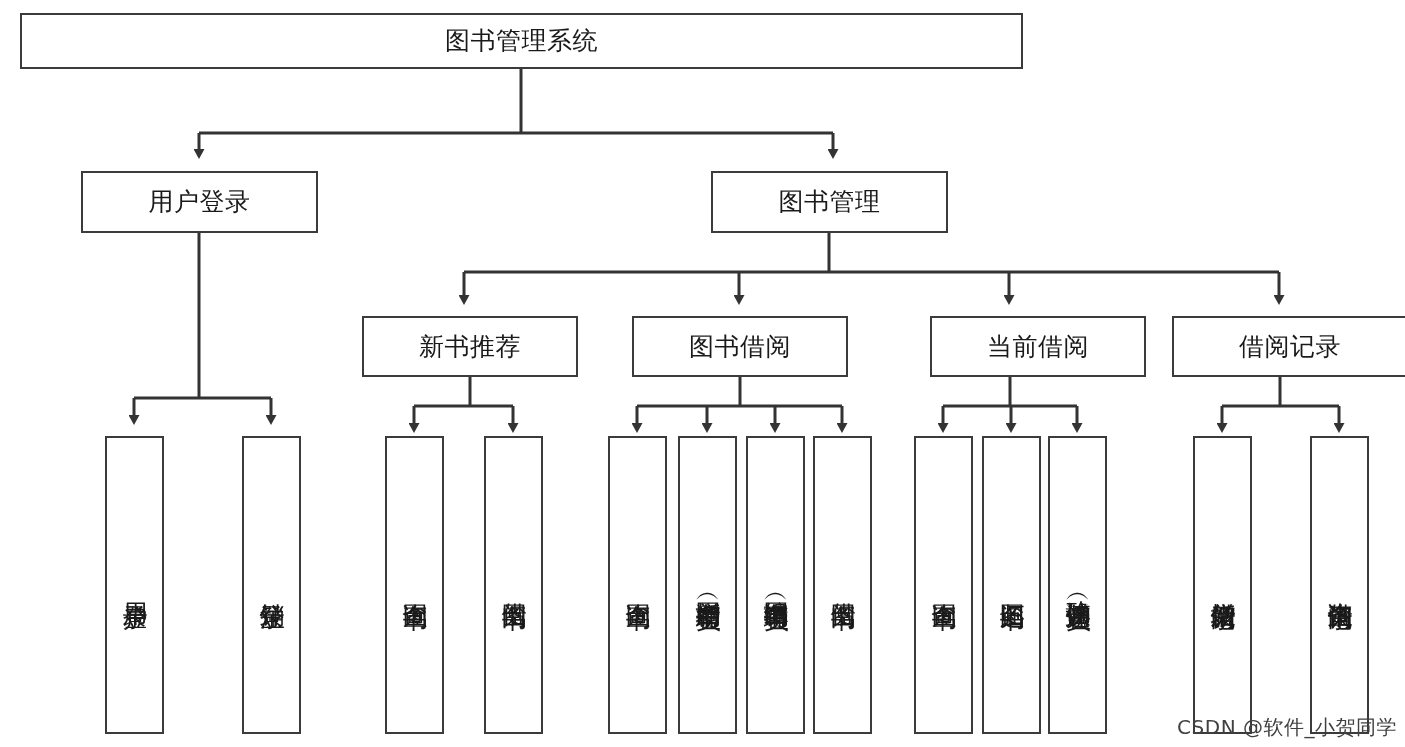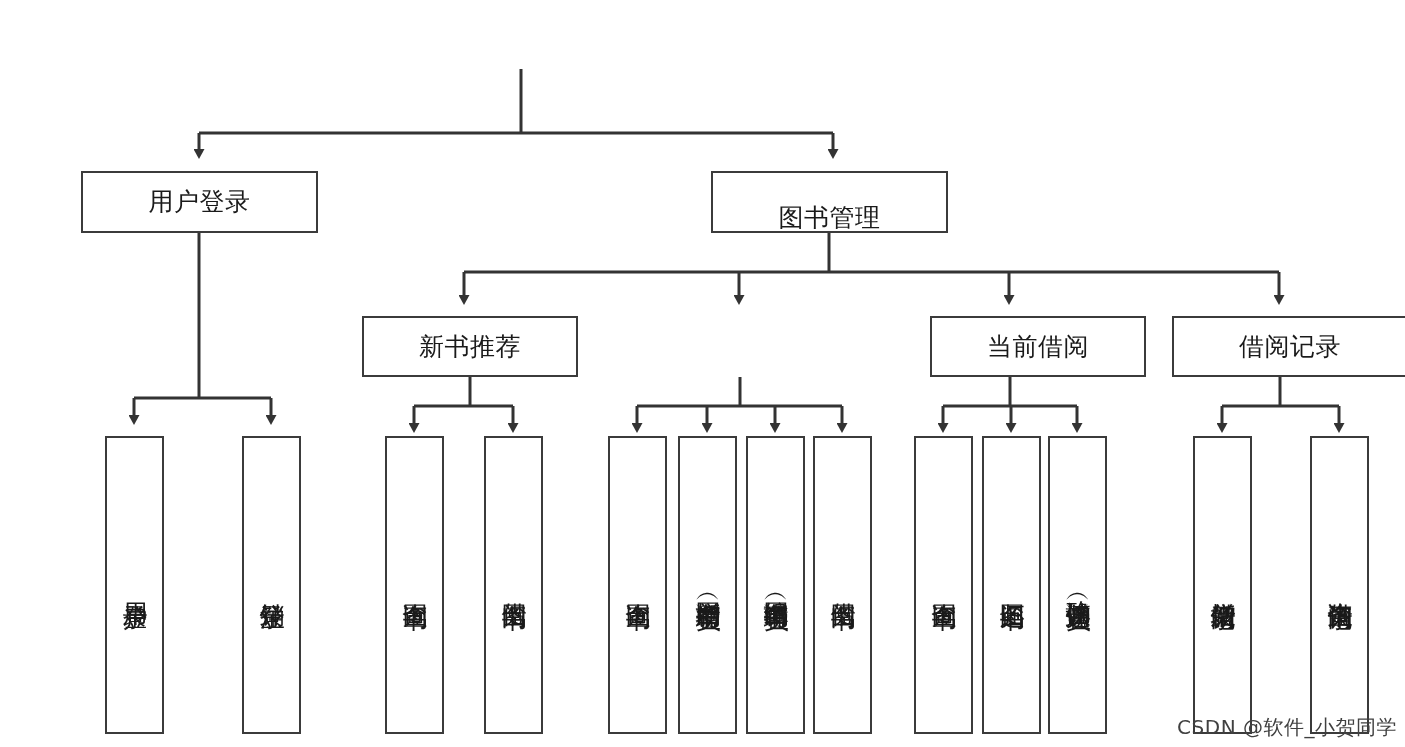--- a/index.html
+++ b/index.html
@@ -115,33 +115,39 @@
       <path d="M1011,406 L1011,424" marker-end="url(#arrow)"></path>
       <path d="M1077,406 L1077,424" marker-end="url(#arrow)"></path>
 
       <path d="M1280,377 L1280,406"></path>
       <path d="M1222,406 L1339,406"></path>
       <path d="M1222,406 L1222,424" marker-end="url(#arrow)"></path>
       <path d="M1339,406 L1339,424" marker-end="url(#arrow)"></path>
     </g>
   </svg>
 
+  <div class="node horiz root-title" style="left:20px; top:13px; width:1003px; height:56px;">
+    <span>图书管理系统</span>
+  </div>
 
   <div class="node horiz" style="left:81px; top:171px; width:237px; height:62px;">
     <span>用户登录</span>
   </div>
 
-  <div class="node horiz" style="left:711px; top:171px; width:237px; height:62px;align-items:flex-end;">
+  <div class="node horiz" style="left:711px; top:171px; width:237px; height:62px;">
     <span>图书管理</span>
   </div>
 
   <div class="node horiz" style="left:362px; top:316px; width:216px; height:61px;">
     <span>新书推荐</span>
   </div>
 
+  <div class="node horiz" style="left:632px; top:316px; width:216px; height:61px;">
+    <span>图书借阅</span>
+  </div>
 
   <div class="node horiz" style="left:902px; top:316px; width:216px; height:61px;margin-left:28px;">
     <span>当前借阅</span>
   </div>
 
   <div class="node horiz" style="left:1172px; top:316px; width:236px; height:61px;">
     <span>借阅记录</span>
   </div>
 
   <div class="node vert" style="left:105px; top:436px; width:59px; height:298px;">

